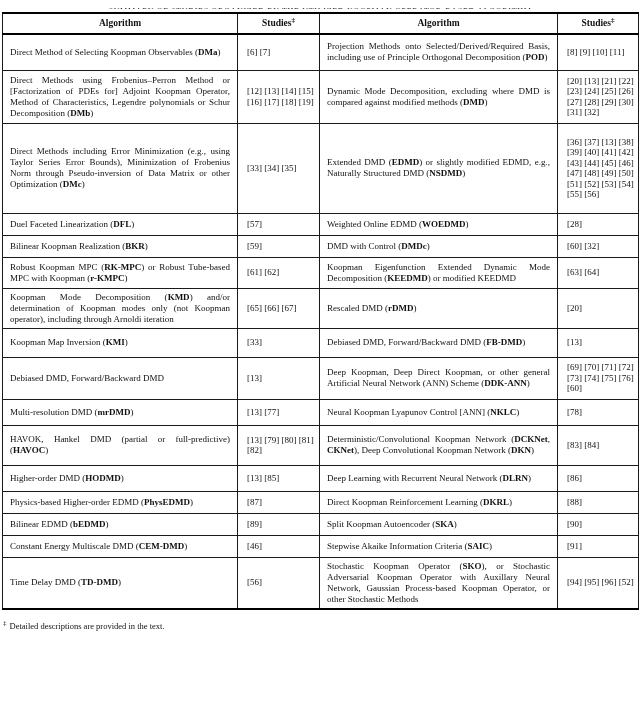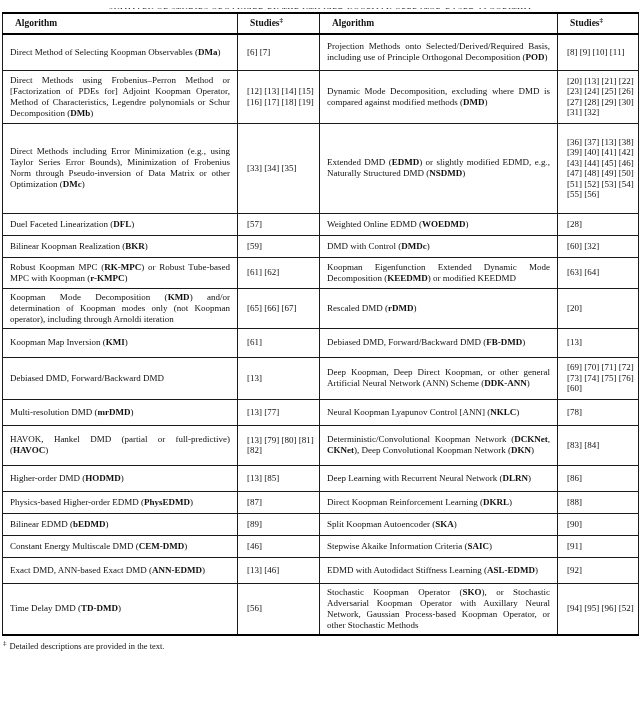--- a/index.html
+++ b/index.html
@@ -46,21 +46,21 @@
   col.c-stu-r  { width: 81px; }
   th, td {
     border: 1px solid #1a1a1a;
     vertical-align: middle;
   }
   thead th {
     border-top: 2px solid #000;
     border-bottom: 2px solid #000;
     font-size: 9.5px;
     font-weight: bold;
-    text-align: left;
+    text-align: center;
     padding: 4px 12px;
     line-height: 11px;
   }
   thead th sup {
     font-size: 7px;
     line-height: 0;
   }
   td.algo {
     padding: 3px 7px;
     text-align: justify;
@@ -69,21 +69,21 @@
   td.studies {
     padding: 3px 4px 3px 9px;
     text-align: left;
     line-height: 10.5px;
   }
   tbody tr:last-child td {
     border-bottom: 2px solid #000;
   }
   .b { font-weight: bold; }
   .footnote {
-    margin: 2px 0 0 3px;
+    margin: 8px 0 0 3px;
     font-size: 8.5px;
     line-height: 10px;
     color: #111;
   }
   .footnote sup {
     font-size: 7px;
     margin-right: 3px;
   }
 </style>
 </head>
@@ -148,21 +148,21 @@
           <td class="studies">[63] [64]</td>
         </tr>
         <tr style="height: 38px;">
           <td class="algo"><span>Koopman Mode Decomposition (</span><span class="b">KMD</span><span>) and/or determination of Koopman modes only (not Koopman operator), including through Arnoldi iteration</span></td>
           <td class="studies">[65] [66] [67]</td>
           <td class="algo"><span>Rescaled DMD (</span><span class="b">rDMD</span><span>)</span></td>
           <td class="studies">[20]</td>
         </tr>
         <tr style="height: 29px; padding-left: 9px;">
           <td class="algo"><span>Koopman Map Inversion (</span><span class="b">KMI</span><span>)</span></td>
-          <td class="studies">[61]</td>
+          <td class="studies">[33]</td>
           <td class="algo"><span>Debiased DMD, Forward/Backward DMD (</span><span class="b">FB-DMD</span><span>)</span></td>
           <td class="studies">[13]</td>
         </tr>
         <tr style="height: 42px;">
           <td class="algo"><span>Debiased DMD, Forward/Backward DMD</span></td>
           <td class="studies">[13]</td>
           <td class="algo"><span>Deep Koopman, Deep Direct Koopman, or other general Artificial Neural Network (ANN) Scheme (</span><span class="b">DDK-ANN</span><span>)</span></td>
           <td class="studies">[69] [70] [71] [72] [73] [74] [75] [76] [60]</td>
         </tr>
         <tr style="height: 26px;">
@@ -194,26 +194,20 @@
           <td class="studies">[89]</td>
           <td class="algo"><span>Split Koopman Autoencoder (</span><span class="b">SKA</span><span>)</span></td>
           <td class="studies">[90]</td>
         </tr>
         <tr style="height: 22px;">
           <td class="algo"><span>Constant Energy Multiscale DMD (</span><span class="b">CEM-DMD</span><span>)</span></td>
           <td class="studies">[46]</td>
           <td class="algo"><span>Stepwise Akaike Information Criteria (</span><span class="b">SAIC</span><span>)</span></td>
           <td class="studies">[91]</td>
         </tr>
-        <tr style="height: 26px;">
-          <td class="algo"><span>Exact DMD, ANN-based Exact DMD (</span><span class="b">ANN-EDMD</span><span>)</span></td>
-          <td class="studies">[13] [46]</td>
-          <td class="algo"><span>EDMD with Autodidact Stiffness Learning (</span><span class="b">ASL-EDMD</span><span>)</span></td>
-          <td class="studies">[92]</td>
-        </tr>
         <tr style="height: 50px;">
           <td class="algo"><span>Time Delay DMD (</span><span class="b">TD-DMD</span><span>)</span></td>
           <td class="studies">[56]</td>
           <td class="algo"><span>Stochastic Koopman Operator (</span><span class="b">SKO</span><span>), or Stochastic Adversarial Koopman Operator with Auxillary Neural Network, Gaussian Process-based Koopman Operator, or other Stochastic Methods</span></td>
           <td class="studies">[94] [95] [96] [52]</td>
         </tr>
       </tbody>
   </table>
 
   <div class="footnote">

